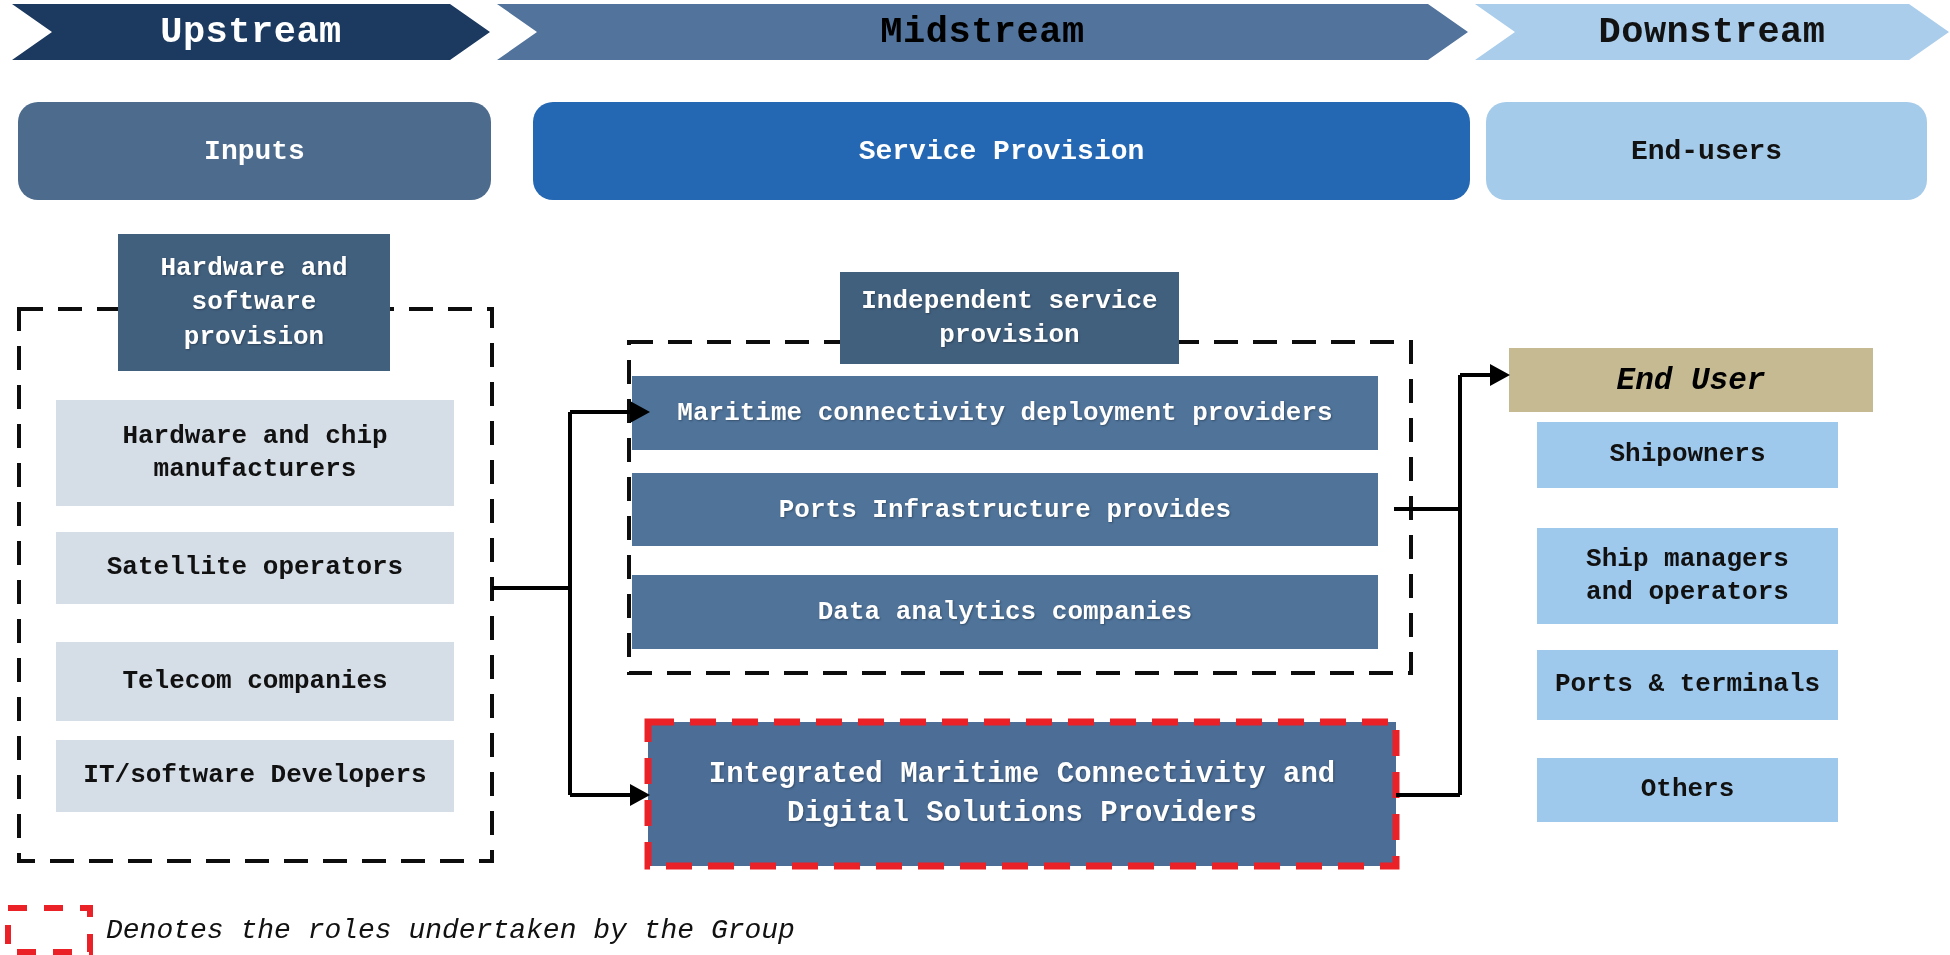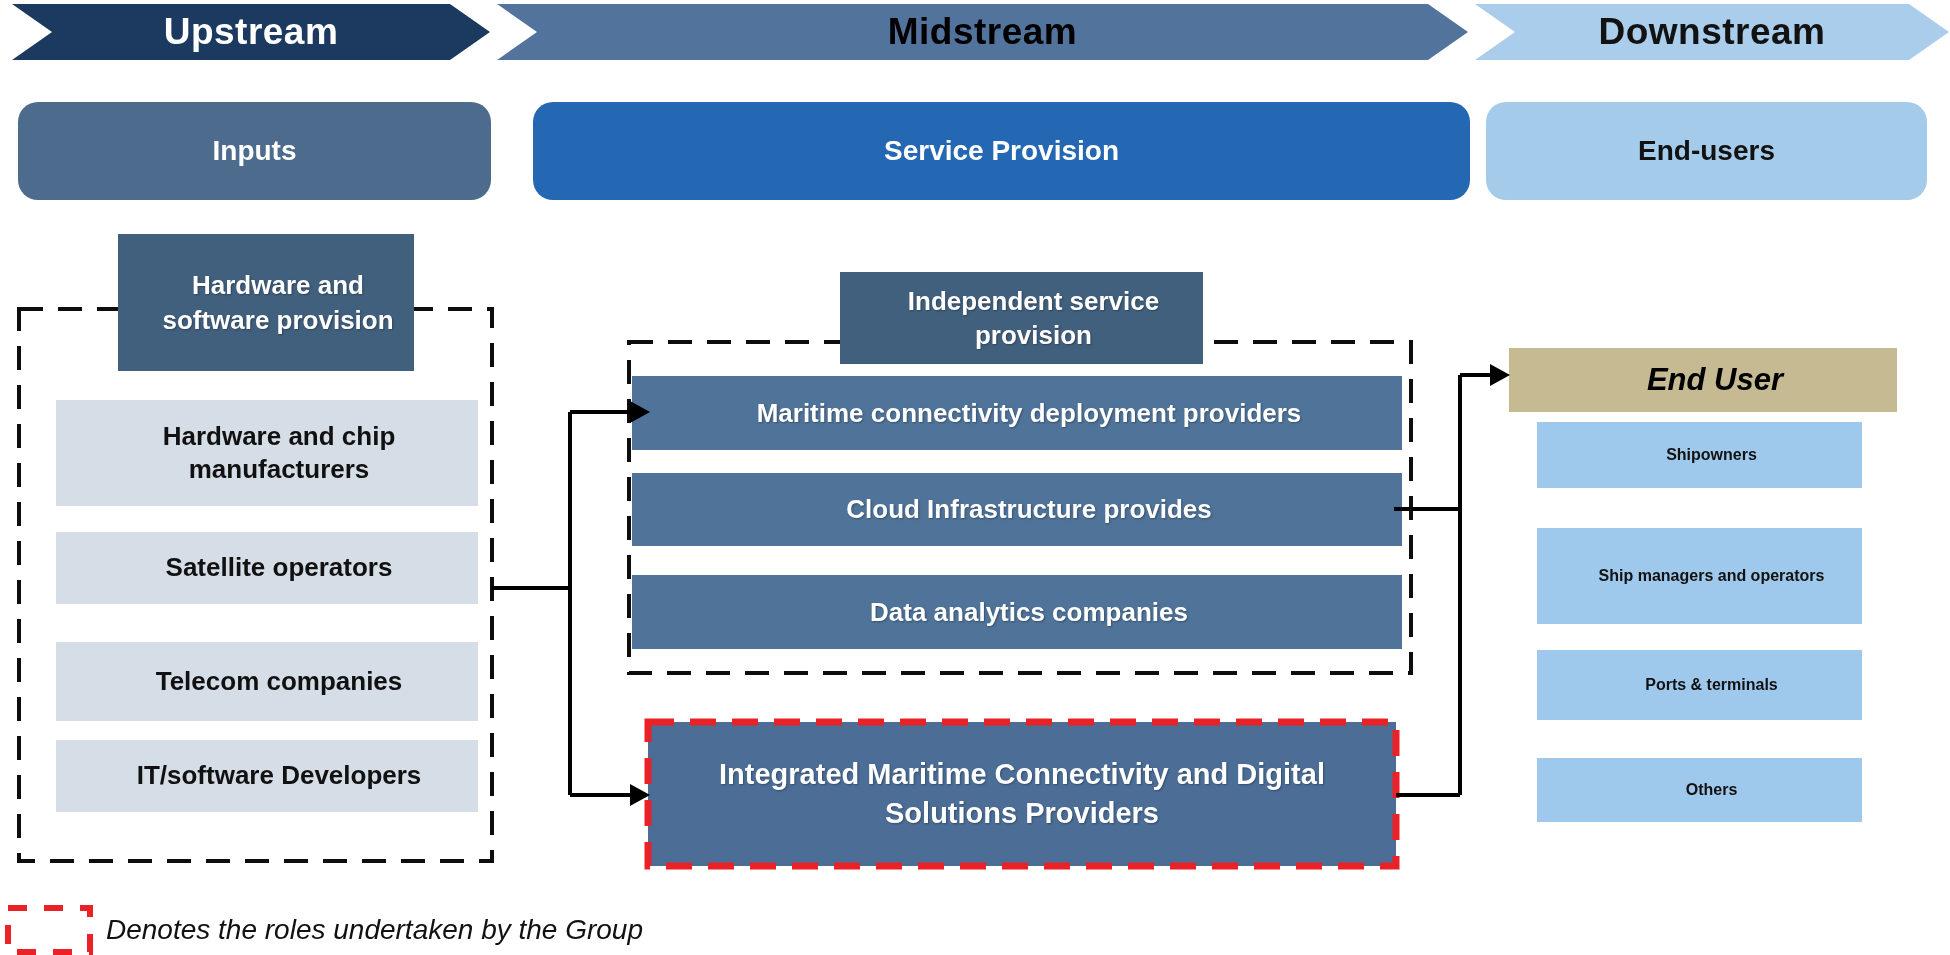--- a/index.html
+++ b/index.html
@@ -1,36 +1,36 @@
 <!DOCTYPE html>
 <html><head>
 <meta charset="utf-8">
 <style>
   html,body{margin:0;padding:0;background:#fff;}
   .canvas{position:relative;width:1950px;height:955px;background:#ffffff;
-          font-family:Liberation Sans, sans-serif;overflow:hidden;}
+          font-family:Liberation Mono, monospace;overflow:hidden;}
 
   
   .stage{position:absolute;top:4px;height:56px;display:flex;align-items:center;justify-content:center;
          font-weight:bold;font-size:37px;letter-spacing:.5px;
          clip-path:polygon(0 0,calc(100% - 40px) 0,100% 50%,calc(100% - 40px) 100%,0 100%,40px 50%);}
   .stage-up{left:12px;width:478px;background:#1c3a60;color:#ffffff;}
   .stage-mid{left:497px;width:971px;background:#52749c;color:#000000;}
   .stage-down{left:1475px;width:474px;background:#a9cdeb;color:#121212;}
 
   
   .band{position:absolute;top:102px;height:98px;border-radius:20px;display:flex;align-items:center;
         justify-content:center;font-weight:bold;font-size:28px;}
   .band-inputs{left:18px;width:473px;background:#4d6b8d;color:#ffffff;}
   .band-service{left:533px;width:937px;background:#2467b3;color:#ffffff;}
   .band-endusers{left:1486px;width:441px;background:#a5cbea;color:#121212;}
 
   
   .box{position:absolute;display:flex;align-items:center;justify-content:center;text-align:center;
-       font-weight:bold;z-index:2;padding-left:24px;}
+       font-weight:bold;z-index:2;}
   .white-text{color:#ffffff;text-shadow:1px 1px 2px rgba(0,0,0,.30);}
 
   .group-header{background:#41607e;z-index:6;font-size:26px;line-height:1.32;}
   .hdr-upstream{left:118px;top:234px;width:272px;height:137px;}
   .hdr-midstream{left:840px;top:272px;width:339px;height:92px;}
 
   .up-item{left:56px;width:398px;background:#d5dde7;color:#111111;font-size:26px;line-height:1.28;}
   .up-item-0{top:400px;height:106px;}
   .up-item-1{top:532px;height:72px;}
   .up-item-2{top:642px;height:79px;}
@@ -39,21 +39,21 @@
   .mid-item{left:632px;width:746px;background:#4f7399;font-size:26px;}
   .mid-item-0{top:376px;height:74px;}
   .mid-item-1{top:473px;height:73px;}
   .mid-item-2{top:575px;height:74px;}
 
   .integrated-box{left:648px;top:722px;width:748px;height:144px;background:#4b6d96;
                   font-size:29px;line-height:1.35;padding:0 8px;box-sizing:border-box;}
 
   .end-user-bar{left:1509px;top:348px;width:364px;height:64px;background:#c5ba92;color:#000000;
                 font-style:italic;font-size:31px;}
-  .down-item{left:1537px;width:301px;background:#9fc9ec;color:#111111;font-size:16px;line-height:1.28;}
+  .down-item{left:1537px;width:301px;background:#9fc9ec;color:#111111;font-size:26px;line-height:1.28;}
   .down-item-0{top:422px;height:66px;}
   .down-item-1{top:528px;height:96px;}
   .down-item-2{top:650px;height:70px;}
   .down-item-3{top:758px;height:64px;}
   .down-item-1 span{display:inline-block;max-width:235px;}
 
   .overlay{position:absolute;left:0;top:0;z-index:5;pointer-events:none;}
 
   .legend-text{position:absolute;left:106px;top:906px;height:48px;display:flex;align-items:center;
                font-style:italic;font-size:28px;color:#111111;}
@@ -99,21 +99,21 @@
     <span>IT/software Developers</span>
   </div>
 
   <div class="box group-header hdr-midstream white-text">
     <span>Independent service provision</span>
   </div>
   <div class="box mid-item mid-item-0 white-text">
     <span>Maritime connectivity deployment providers</span>
   </div>
   <div class="box mid-item mid-item-1 white-text">
-    <span>Cloud Infrastructure provides</span>
+    <span>Ports Infrastructure provides</span>
   </div>
   <div class="box mid-item mid-item-2 white-text">
     <span>Data analytics companies</span>
   </div>
   <div class="box integrated-box white-text">
     <span>Integrated Maritime Connectivity and Digital Solutions Providers</span>
   </div>
 
   <div class="box end-user-bar">
     <span>End User</span>

